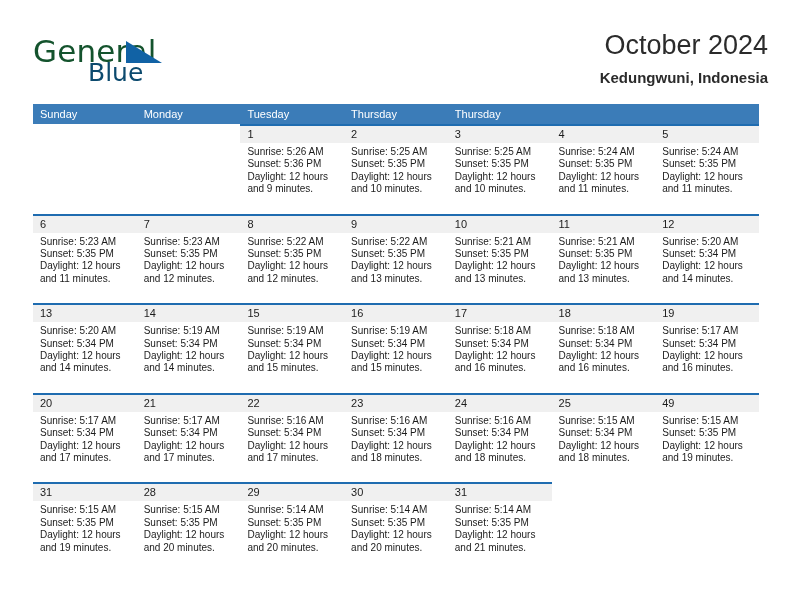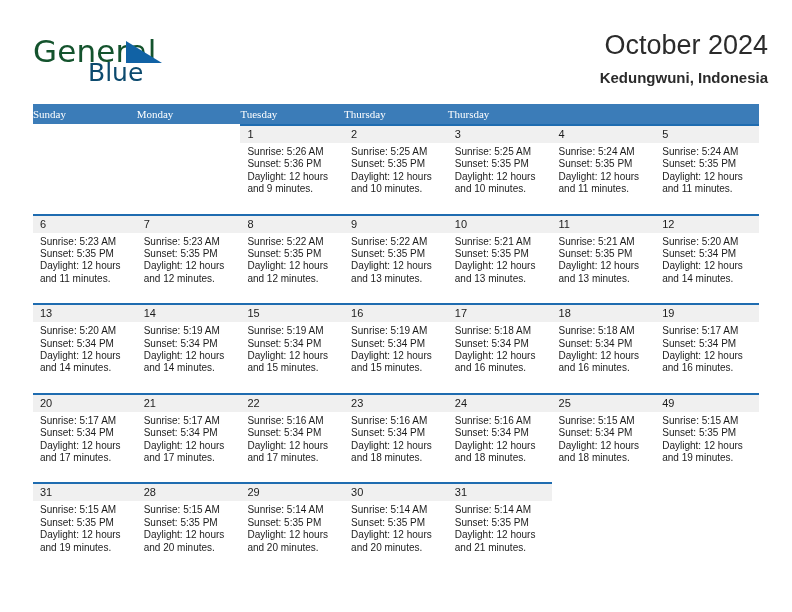--- a/index.html
+++ b/index.html
@@ -99,22 +99,23 @@
     width: 726px;
     height: 20px;
     background: #3b7cb8;
   }
   .dow-cell {
     width: 103.714px;
     height: 20px;
     line-height: 20px;
     color: #ffffff;
     font-size: 11px;
+    padding-left: 7px;
     box-sizing: border-box;
-    font-family: Liberation Serif, serif;
+    font-family: Liberation Sans, sans-serif;
   }
 
   .week-row {
     display: flex;
     width: 726px;
     height: 89.6px;
   }
   .day-cell {
     width: 103.714px;
     box-sizing: border-box;

